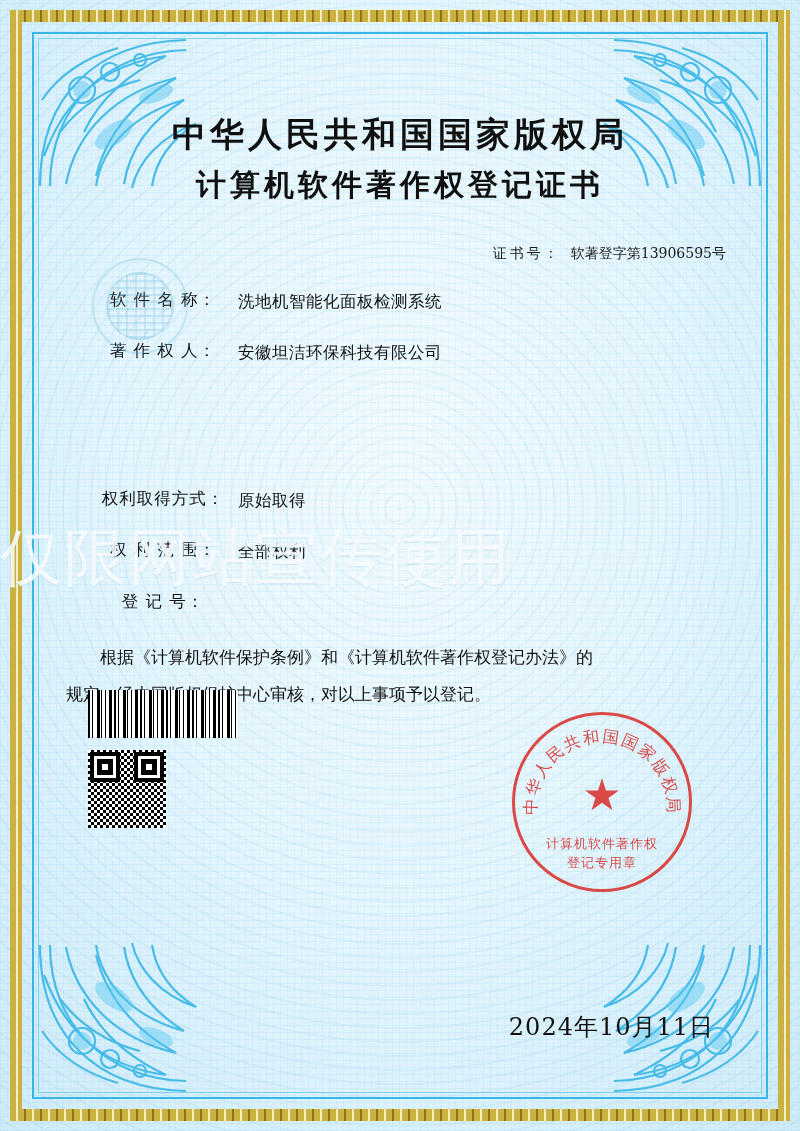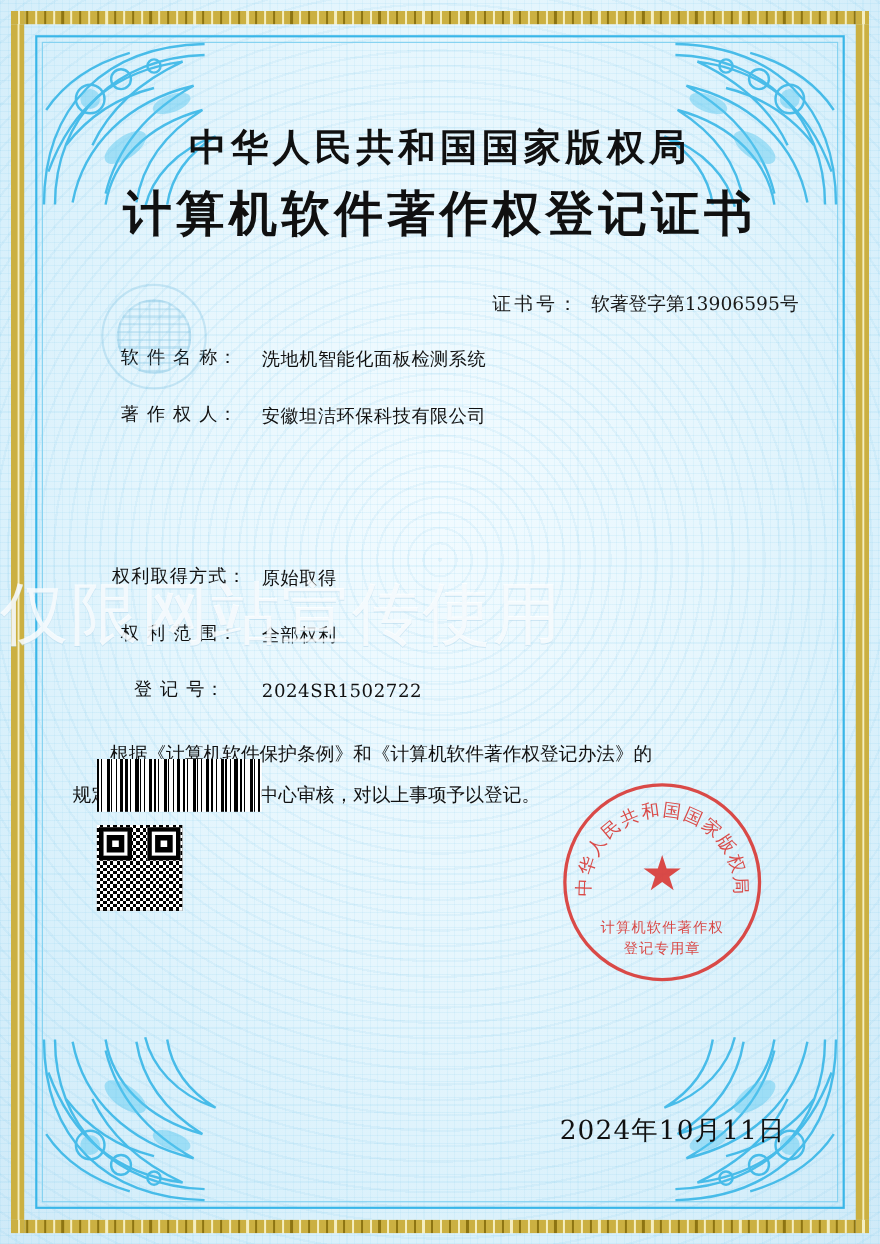--- a/index.html
+++ b/index.html
@@ -61,26 +61,26 @@
     left: 60px; right: 60px; top: 110px; bottom: 60px;
   }
   .title-block { text-align: center; }
   .title1, .title2 {
     font-family: "DejaVu Serif", "Liberation Serif", serif;
     font-weight: bold;
     color: #101010;
     letter-spacing: 4px;
   }
   .title1 { font-size: 34px; line-height: 1.45; }
-  .title2 { font-size: 44px; line-height: 1.45; margin-top: 4px; }
+  .title2 { font-size: 30px; line-height: 1.45; margin-top: 4px; }
 
   .cert-no {
     margin-top: 38px;
     text-align: right;
-    font-size: 17px;
+    font-size: 14px;
     color: #1a1a1a;
     font-family: "DejaVu Serif", "Liberation Serif", serif;
     padding-right: 14px;
   }
   .cert-no .label { letter-spacing: 3px; margin-right: 10px; }
 
   .fields { margin-top: 26px; padding-left: 28px; }
   .field-row {
     display: flex;
     align-items: flex-start;
@@ -363,21 +363,20 @@
         <div class="field-value">原始取得</div>
       </div>
 
       <div class="field-row">
         <div class="field-label">权 利 范 围：</div>
         <div class="field-value">全部权利</div>
       </div>
 
       <div class="field-row">
         <div class="field-label">登  记  号：</div>
-        <div class="field-value">2024SR1502722</div>
       </div>
 
     </div>
 
     <div class="statement">
       <p class="indent">根据《计算机软件保护条例》和《计算机软件著作权登记办法》的</p>
       <p>规定，经中国版权保护中心审核，对以上事项予以登记。</p>
     </div>
 
   </div>

